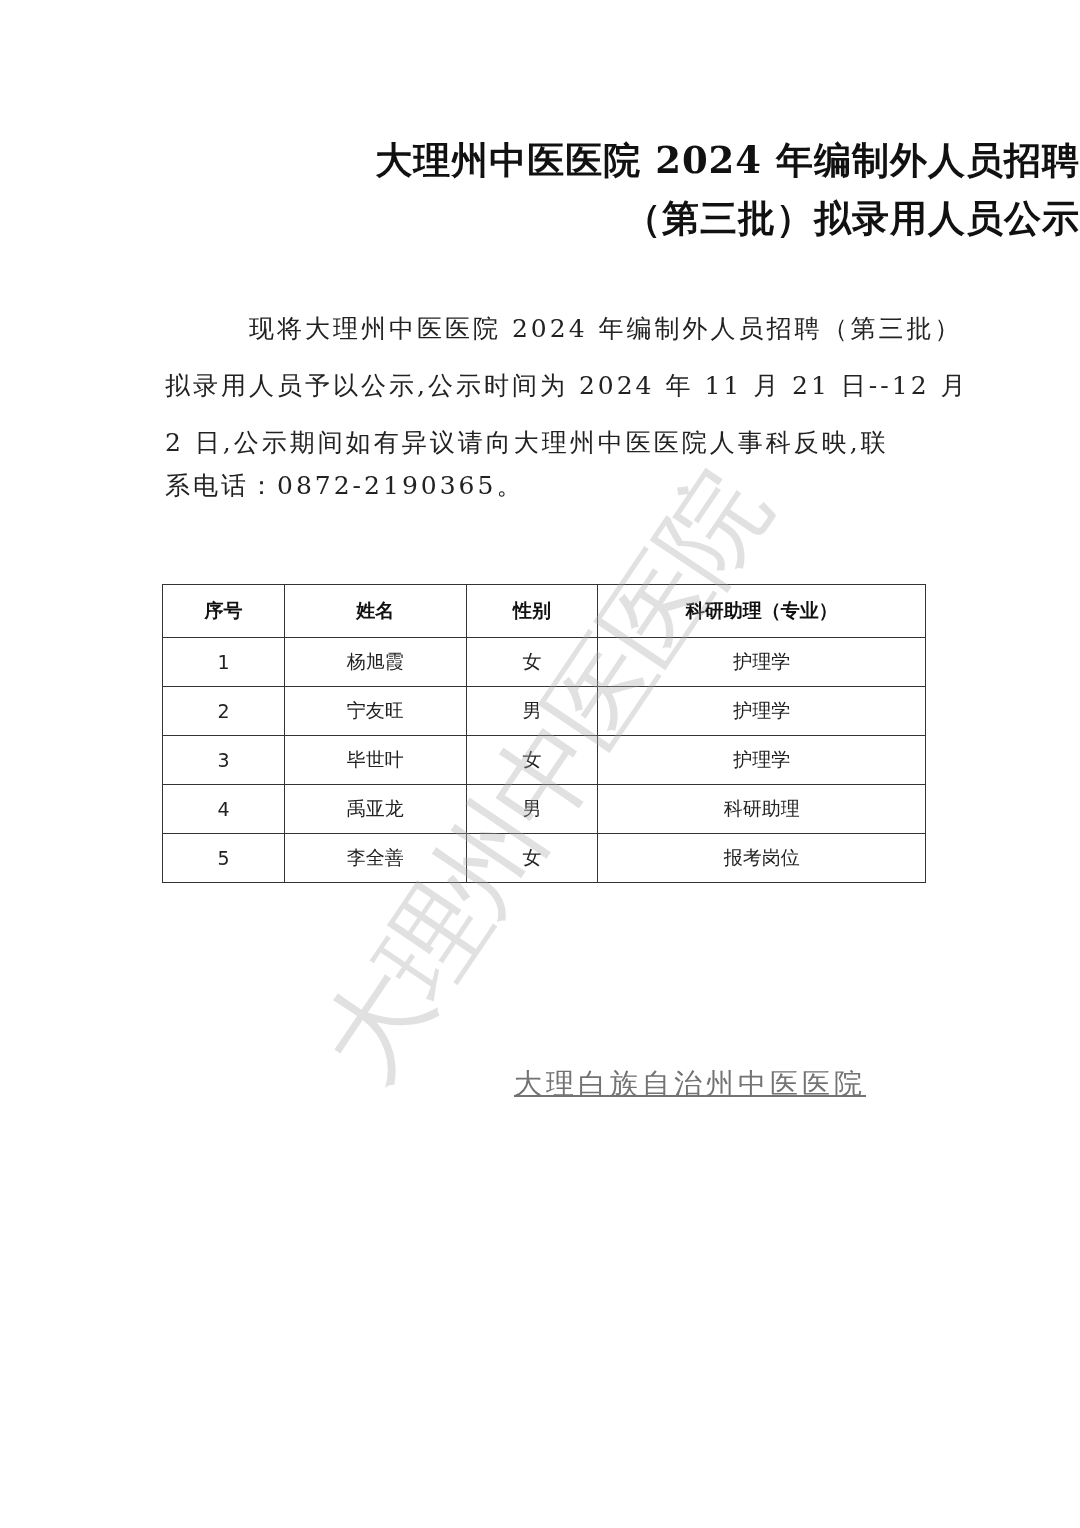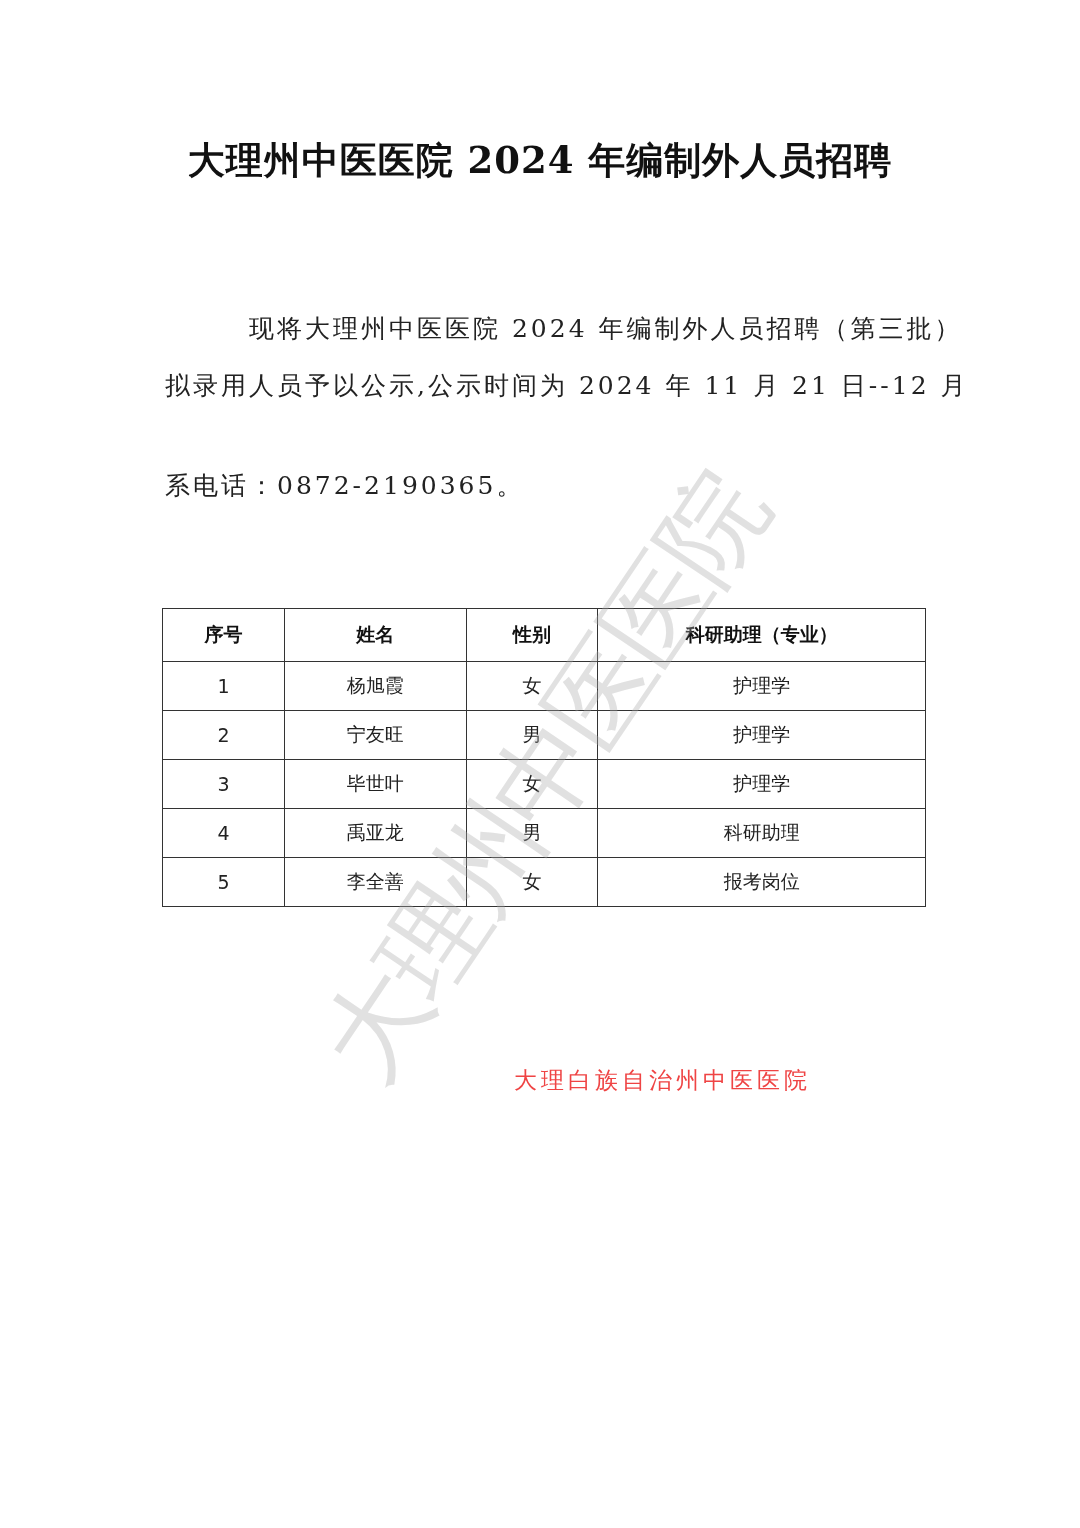--- a/index.html
+++ b/index.html
@@ -1,73 +1,75 @@
 <!DOCTYPE html>
 <html><head>
   <meta charset="utf-8">
   <style>
     html, body { margin: 0; padding: 0; background: #ffffff; }
     body { width: 1080px; height: 1528px; position: relative; overflow: hidden; color: #1a1a1a; }
     .page { position: absolute; left: 0; top: 0; width: 1080px; height: 1528px; background: #ffffff; }
 
     .title {
-      position: absolute; left: 0; width: 1080px; text-align: center;
+      position: absolute; left: 0; width: 1080px; text-align: right;
       font-family: "DejaVu Serif", "Liberation Serif", serif;
       font-weight: bold; font-size: 37px; color: #111; letter-spacing: 1px;
     }
     .title.l1 { top: 136px; }
     .title.l2 { top: 194px; }
 
     .para-line {
       position: absolute; left: 165px; width: 760px;
       font-family: "DejaVu Serif", "Liberation Serif", serif;
       font-size: 25px; color: #222; letter-spacing: 3px; white-space: nowrap;
     }
     .pl1 { top: 312px; left: 224px; margin-left: 25px; }
     .pl2 { top: 369px; text-align: right; }
     .pl3 { top: 426px; }
     .pl4 { top: 469px; }
 
     table.roster {
       position: absolute; left: 162px; top: 584px; width: 764px;
       border-collapse: collapse; z-index: 2;
       font-family: "DejaVu Sans", "Liberation Sans", sans-serif;
-      font-size: 19px; color: #222; margin-top: 24px;
+      font-size: 19px; color: #222;
     }
     table.roster th, table.roster td {
       border: 1.6px solid #333; text-align: center; padding: 0;
     }
     table.roster th { height: 52px; font-weight: bold; color: #111; }
     table.roster td { height: 48px; }
     col.c1 { width: 122px; } col.c2 { width: 182px; } col.c3 { width: 132px; } col.c4 { width: 328px; }
 
     .watermark {
       position: absolute; left: 545px; top: 778px; transform: translate(-50%, -50%) rotate(-56deg);
       font-family: "DejaVu Serif", "Liberation Serif", serif;
       font-size: 104px; color: rgba(170,170,170,0.35); white-space: nowrap; z-index: 3;
       pointer-events: none; letter-spacing: -4px;
     }
 
     .sign {
       position: absolute;
       font-family: "DejaVu Serif", "Liberation Serif", serif;
-      font-size: 23px; color: #ef4444; letter-spacing: 3px; white-space: nowrap;
+      font-size: 28px; color: #737373; letter-spacing: 3px; white-space: nowrap; text-decoration: underline;
     }
     .sign.org { left: 514px; top: 1065px; letter-spacing: 4px; }
     .sign.date { left: 570px; top: 1122px; }
   </style>
 </head>
 <body>
 
 <div class="page">
 
   <div class="title l1">大理州中医医院 2024 年编制外人员招聘</div>
+  <div class="title l2">（第三批）拟录用人员公示</div>
 
   <div class="para-line pl1">现将大理州中医医院 2024 年编制外人员招聘（第三批）</div>
   <div class="para-line pl2">拟录用人员予以公示,公示时间为 2024 年 11 月 21 日--12 月</div>
+  <div class="para-line pl3">2 日,公示期间如有异议请向大理州中医医院人事科反映,联</div>
   <div class="para-line pl4">系电话：0872-2190365。</div>
 
   <table class="roster">
     <colgroup>
         <col class="c1">
         <col class="c2">
         <col class="c3">
         <col class="c4">
       </colgroup>
     <thead>

